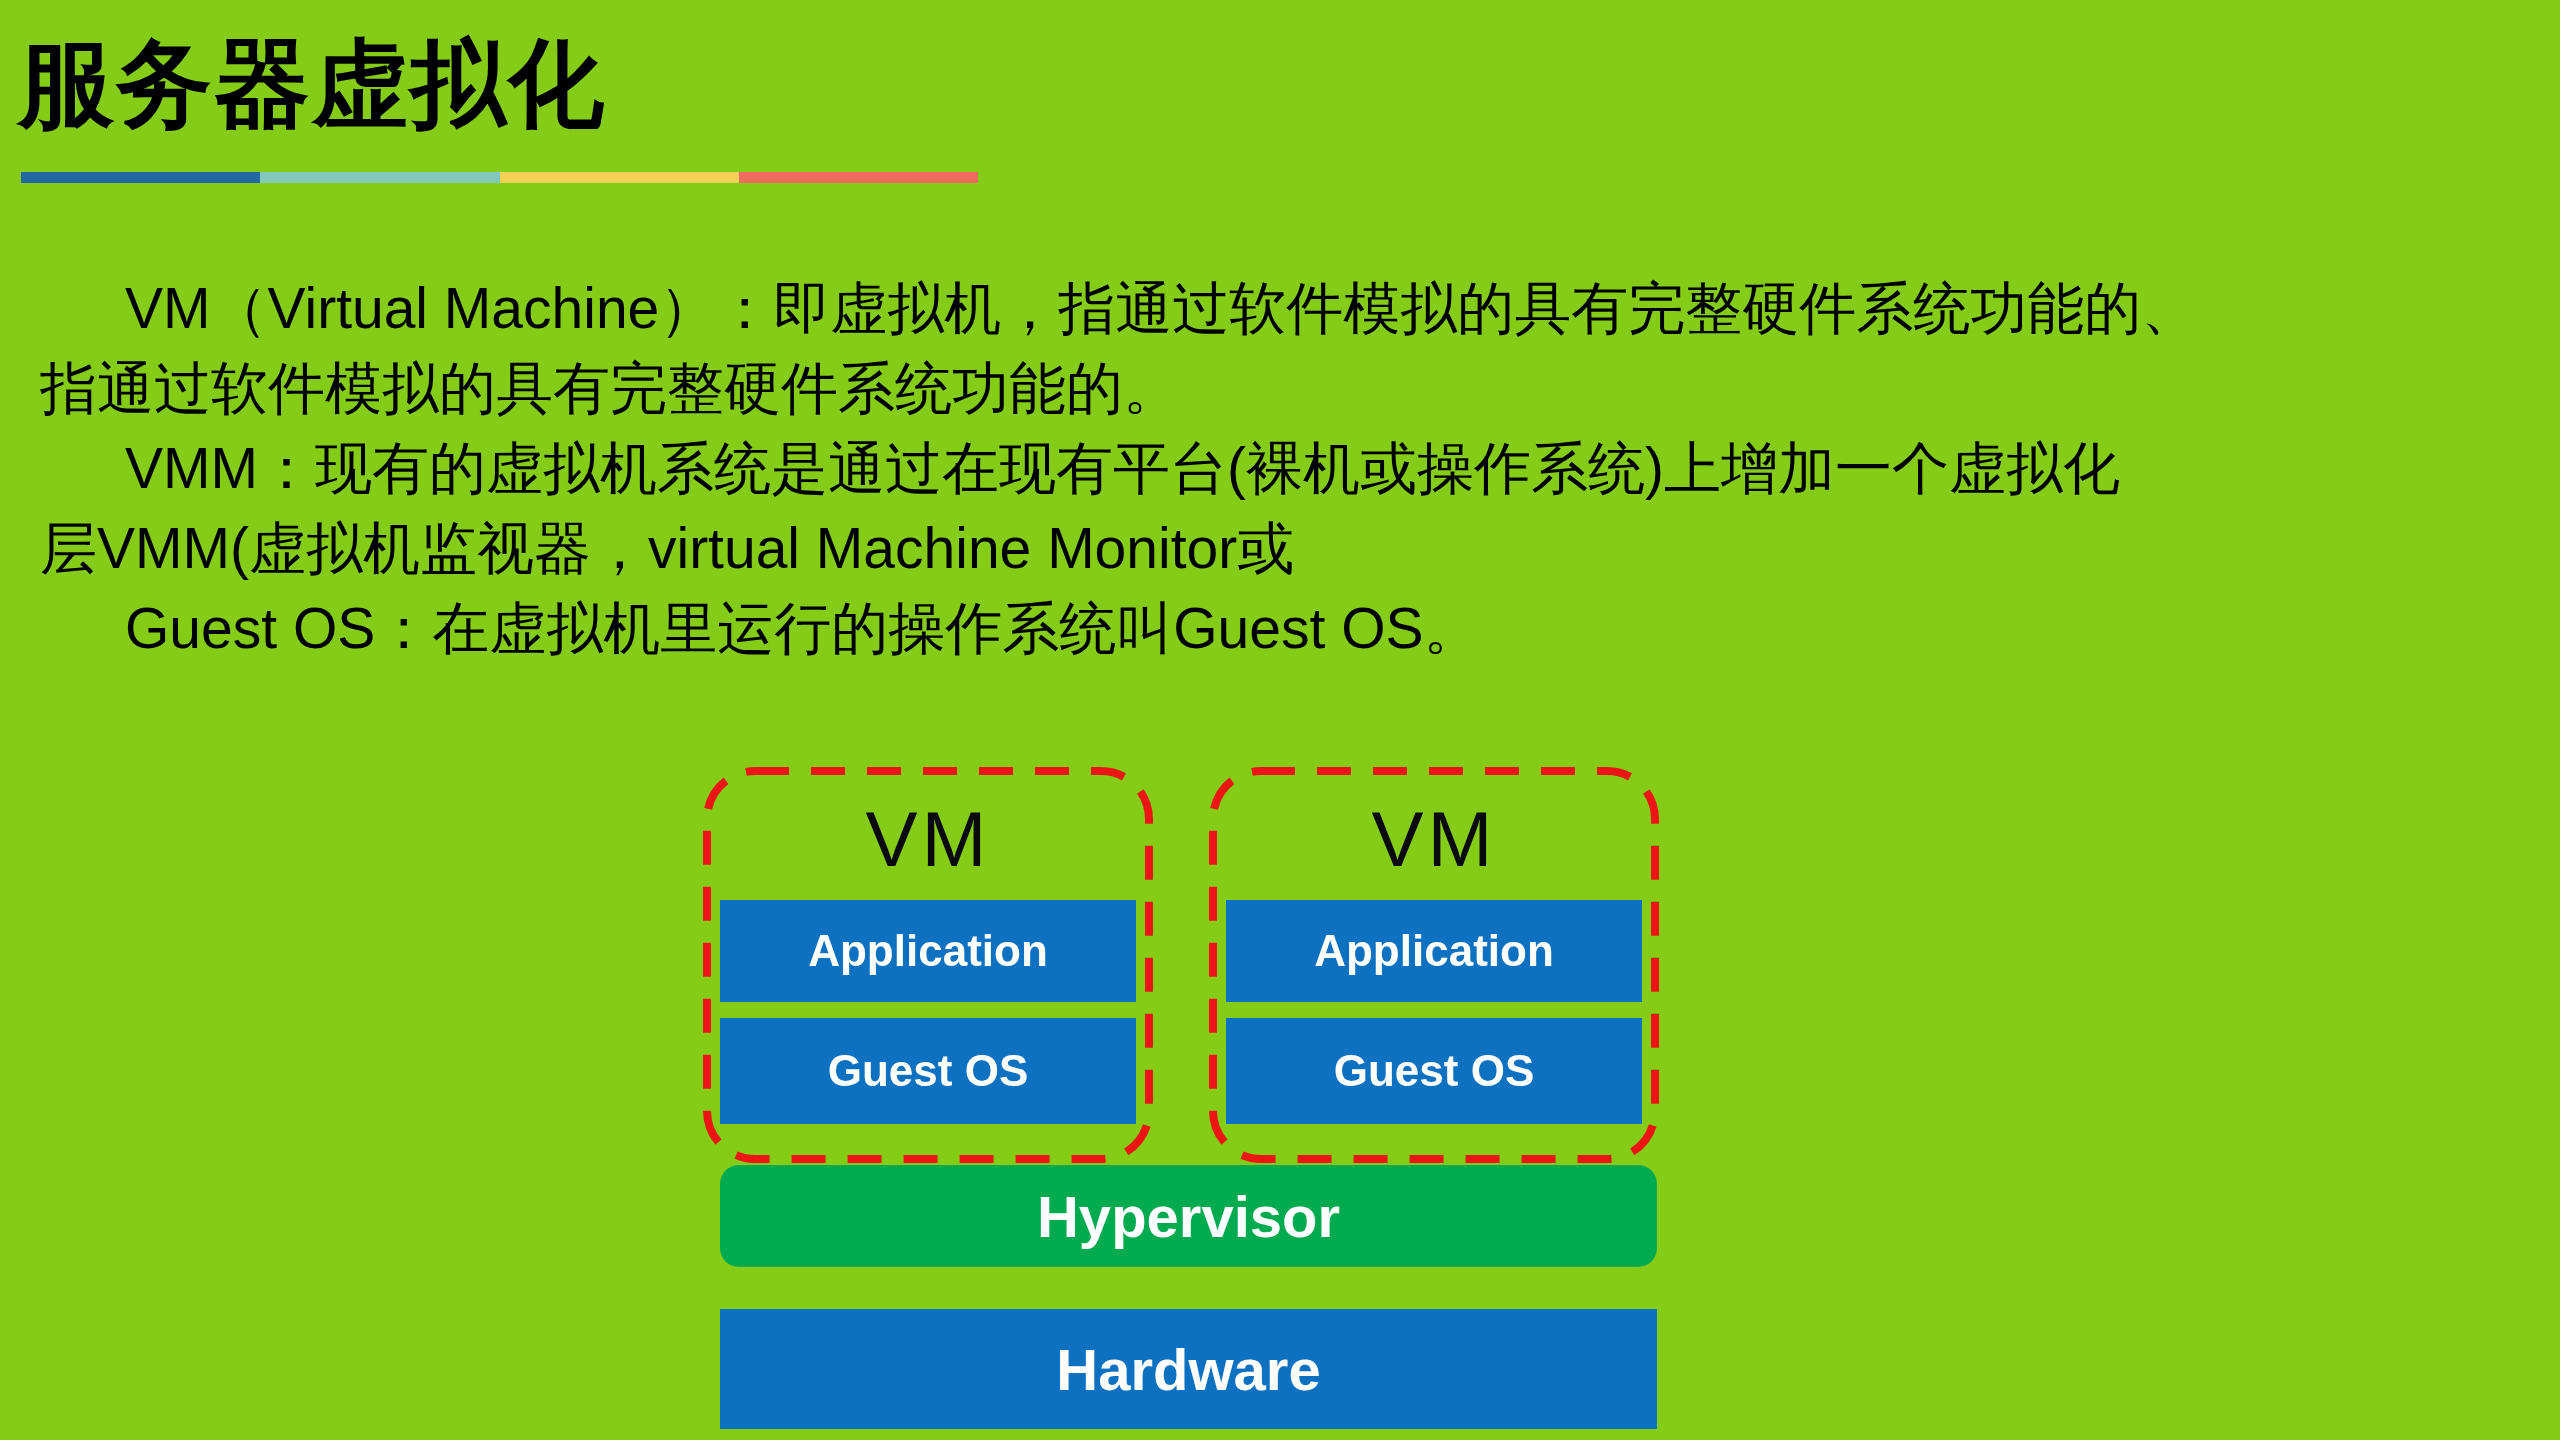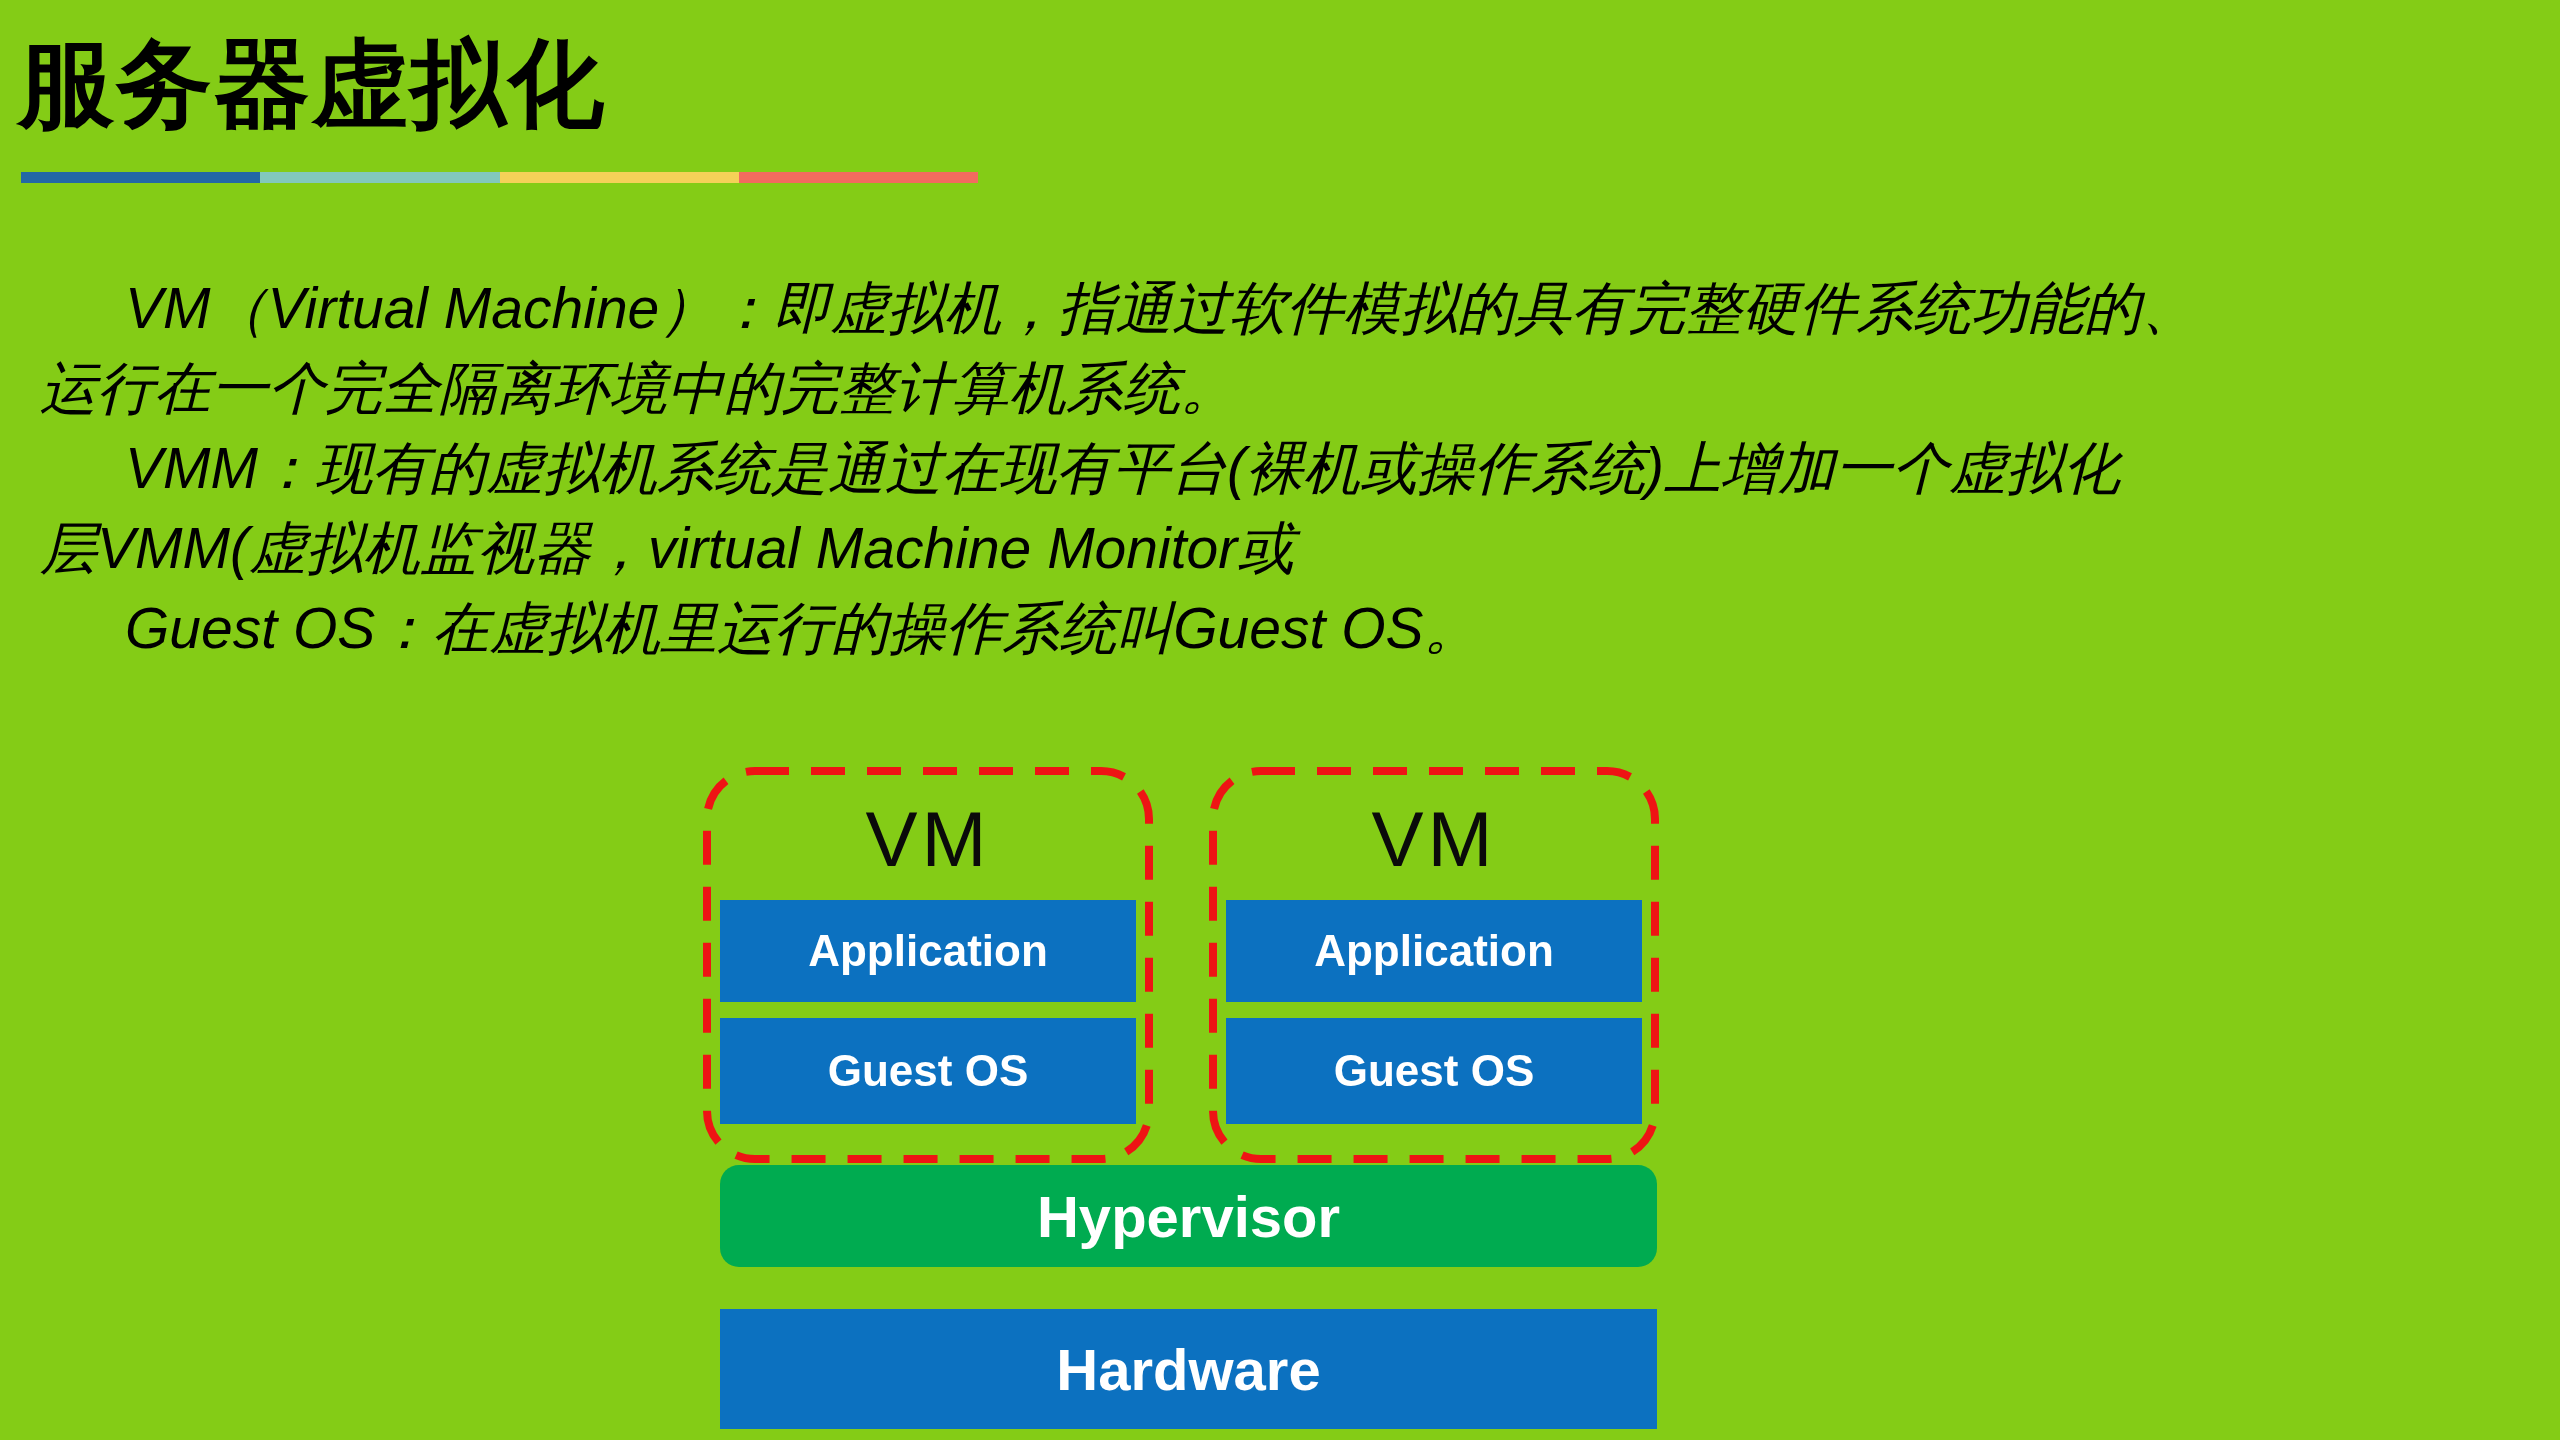--- a/index.html
+++ b/index.html
@@ -19,21 +19,21 @@
   .accent-bar{
     position:absolute;left:21px;top:172px;width:957px;height:11px;
     display:flex;flex-direction:row;
   }
   .accent-bar .seg{flex:1 1 0;height:100%;}
 
   .body-text{
     position:absolute;left:40px;top:268px;width:2505px;
     font-size:57px;line-height:80px;color:#000;font-weight:400;
   }
-  .body-text .line{white-space:nowrap;font-style:italic;}
+  .body-text .line{white-space:nowrap;}
   .body-text .ind{padding-left:85px;}
 
   .diagram{position:absolute;left:0;top:0;width:2560px;height:1440px;pointer-events:none;}
 
   .vm-box{position:absolute;top:766px;width:452px;height:398px;}
   .vm-box.left{left:702px;}
   .vm-box.right{left:1208px;}
   .vm-dash{position:absolute;left:0;top:0;width:452px;height:398px;}
   .vm-dash rect{fill:none;stroke:var(--vm-red);stroke-width:8;stroke-dasharray:34 22;}
   .vm-label{
@@ -65,21 +65,21 @@
 
   <div class="accent-bar">
     <span class="seg" style="background: rgb(35, 104, 165);"></span>
     <span class="seg" style="background: rgb(130, 200, 188);"></span>
     <span class="seg" style="background: rgb(245, 209, 88);"></span>
     <span class="seg" style="background: rgb(242, 107, 95);"></span>
   </div>
 
   <div class="body-text">
     <div class="line ind">VM（Virtual Machine）：即虚拟机，指通过软件模拟的具有完整硬件系统功能的、</div>
-    <div class="line">运行在一个完全隔离环境中的完整计算机系统。</div>
+    <div class="line">指通过软件模拟的具有完整硬件系统功能的。</div>
     <div class="line ind">VMM：现有的虚拟机系统是通过在现有平台(裸机或操作系统)上增加一个虚拟化</div>
     <div class="line">层VMM(虚拟机监视器，virtual Machine Monitor或</div>
     <div class="line ind">Guest OS：在虚拟机里运行的操作系统叫Guest OS。</div>
   </div>
 
   <div class="diagram">
 
     <div class="vm-box left">
       <svg class="vm-dash" viewBox="0 0 452 398">
         <rect x="5" y="5" width="442" height="388" rx="48" ry="48"></rect>

